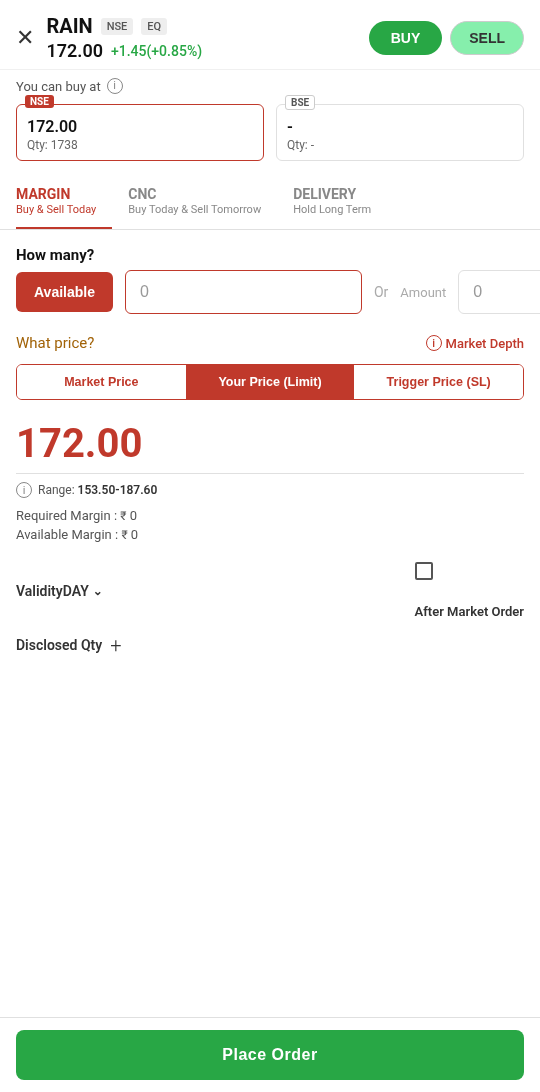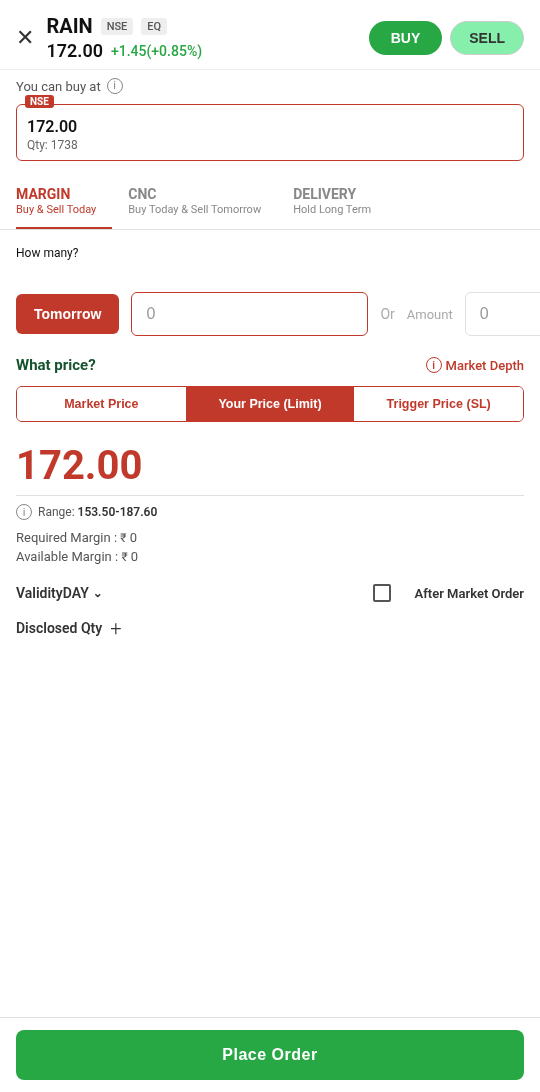--- a/index.html
+++ b/index.html
@@ -183,24 +183,24 @@
     .tab-sub {
       font-size: 11px;
       color: inherit;
     }
 
     
     .section {
       padding: 16px 16px 0 16px;
     }
     .section-title {
-      font-size: 12px;
-      font-weight: 400;
+      font-size: 15px;
+      font-weight: 700;
       color: #111;
-      margin-bottom: 32px;
+      margin-bottom: 6px;
     }
 
     
     .quantity-row {
       display: flex;
       align-items: center;
       gap: 12px;
       margin-bottom: 20px;
     }
     .qty-btn {
@@ -243,22 +243,22 @@
 
     
     .price-header {
       display: flex;
       align-items: center;
       justify-content: space-between;
       margin-bottom: 12px;
     }
     .price-title {
       font-size: 15px;
-      font-weight: 700;
-      color: #14532d;
+      font-weight: 400;
+      color: #a16207;
     }
     .market-depth-link {
       display: flex;
       align-items: center;
       gap: 4px;
       color: #c0392b;
       font-size: 13px;
       font-weight: 500;
       cursor: pointer;
     }
@@ -374,22 +374,22 @@
       font-size: 14px;
       color: #333;
       font-weight: 600;
       cursor: pointer;
     }
     .chevron-down {
       font-size: 12px;
     }
     .after-market-row {
       display: flex;
-      align-items: center;
       gap: 24px;
+      flex-direction: column;
     }
     .checkbox {
       width: 18px;
       height: 18px;
       border: 2px solid #555;
       border-radius: 2px;
       cursor: pointer;
     }
     .after-market-label {
       font-size: 13px;
@@ -468,41 +468,46 @@
   <span>You can buy at</span>
   <span class="info-icon">i</span>
 </div>
 
 <div class="exchange-cards">
   <div class="exchange-card active">
     <span class="exchange-label nse">NSE</span>
     <div class="exchange-price">172.00</div>
     <div class="exchange-qty">Qty: 1738</div>
   </div>
+  <div class="exchange-card">
+    <span class="exchange-label bse">BSE</span>
+    <div class="exchange-price">-</div>
+    <div class="exchange-qty">Qty: -</div>
+  </div>
 </div>
 
 <div class="tabs">
   <div class="tab active">
     <div class="tab-name">MARGIN</div>
     <div class="tab-sub">Buy &amp; Sell Today</div>
   </div>
   <div class="tab">
     <div class="tab-name">CNC</div>
     <div class="tab-sub">Buy Today &amp; Sell Tomorrow</div>
   </div>
   <div class="tab">
     <div class="tab-name">DELIVERY</div>
     <div class="tab-sub">Hold Long Term</div>
   </div>
 </div>
 
 <div class="section">
   <div class="section-title">How many?</div>
   <div class="quantity-row">
-    <button class="qty-btn">Tomorrow</button>
+    <button class="qty-btn">Available</button>
     <input class="qty-input" type="number" value="0" style="">
     <span class="or-text">Or</span>
     <span class="amount-label">Amount</span>
     <input class="amount-input" type="number" value="0" style="">
   </div>
 
   <div class="price-header">
     <span class="price-title">What price?</span>
     <span class="market-depth-link">
       <span class="market-depth-icon">i</span>

